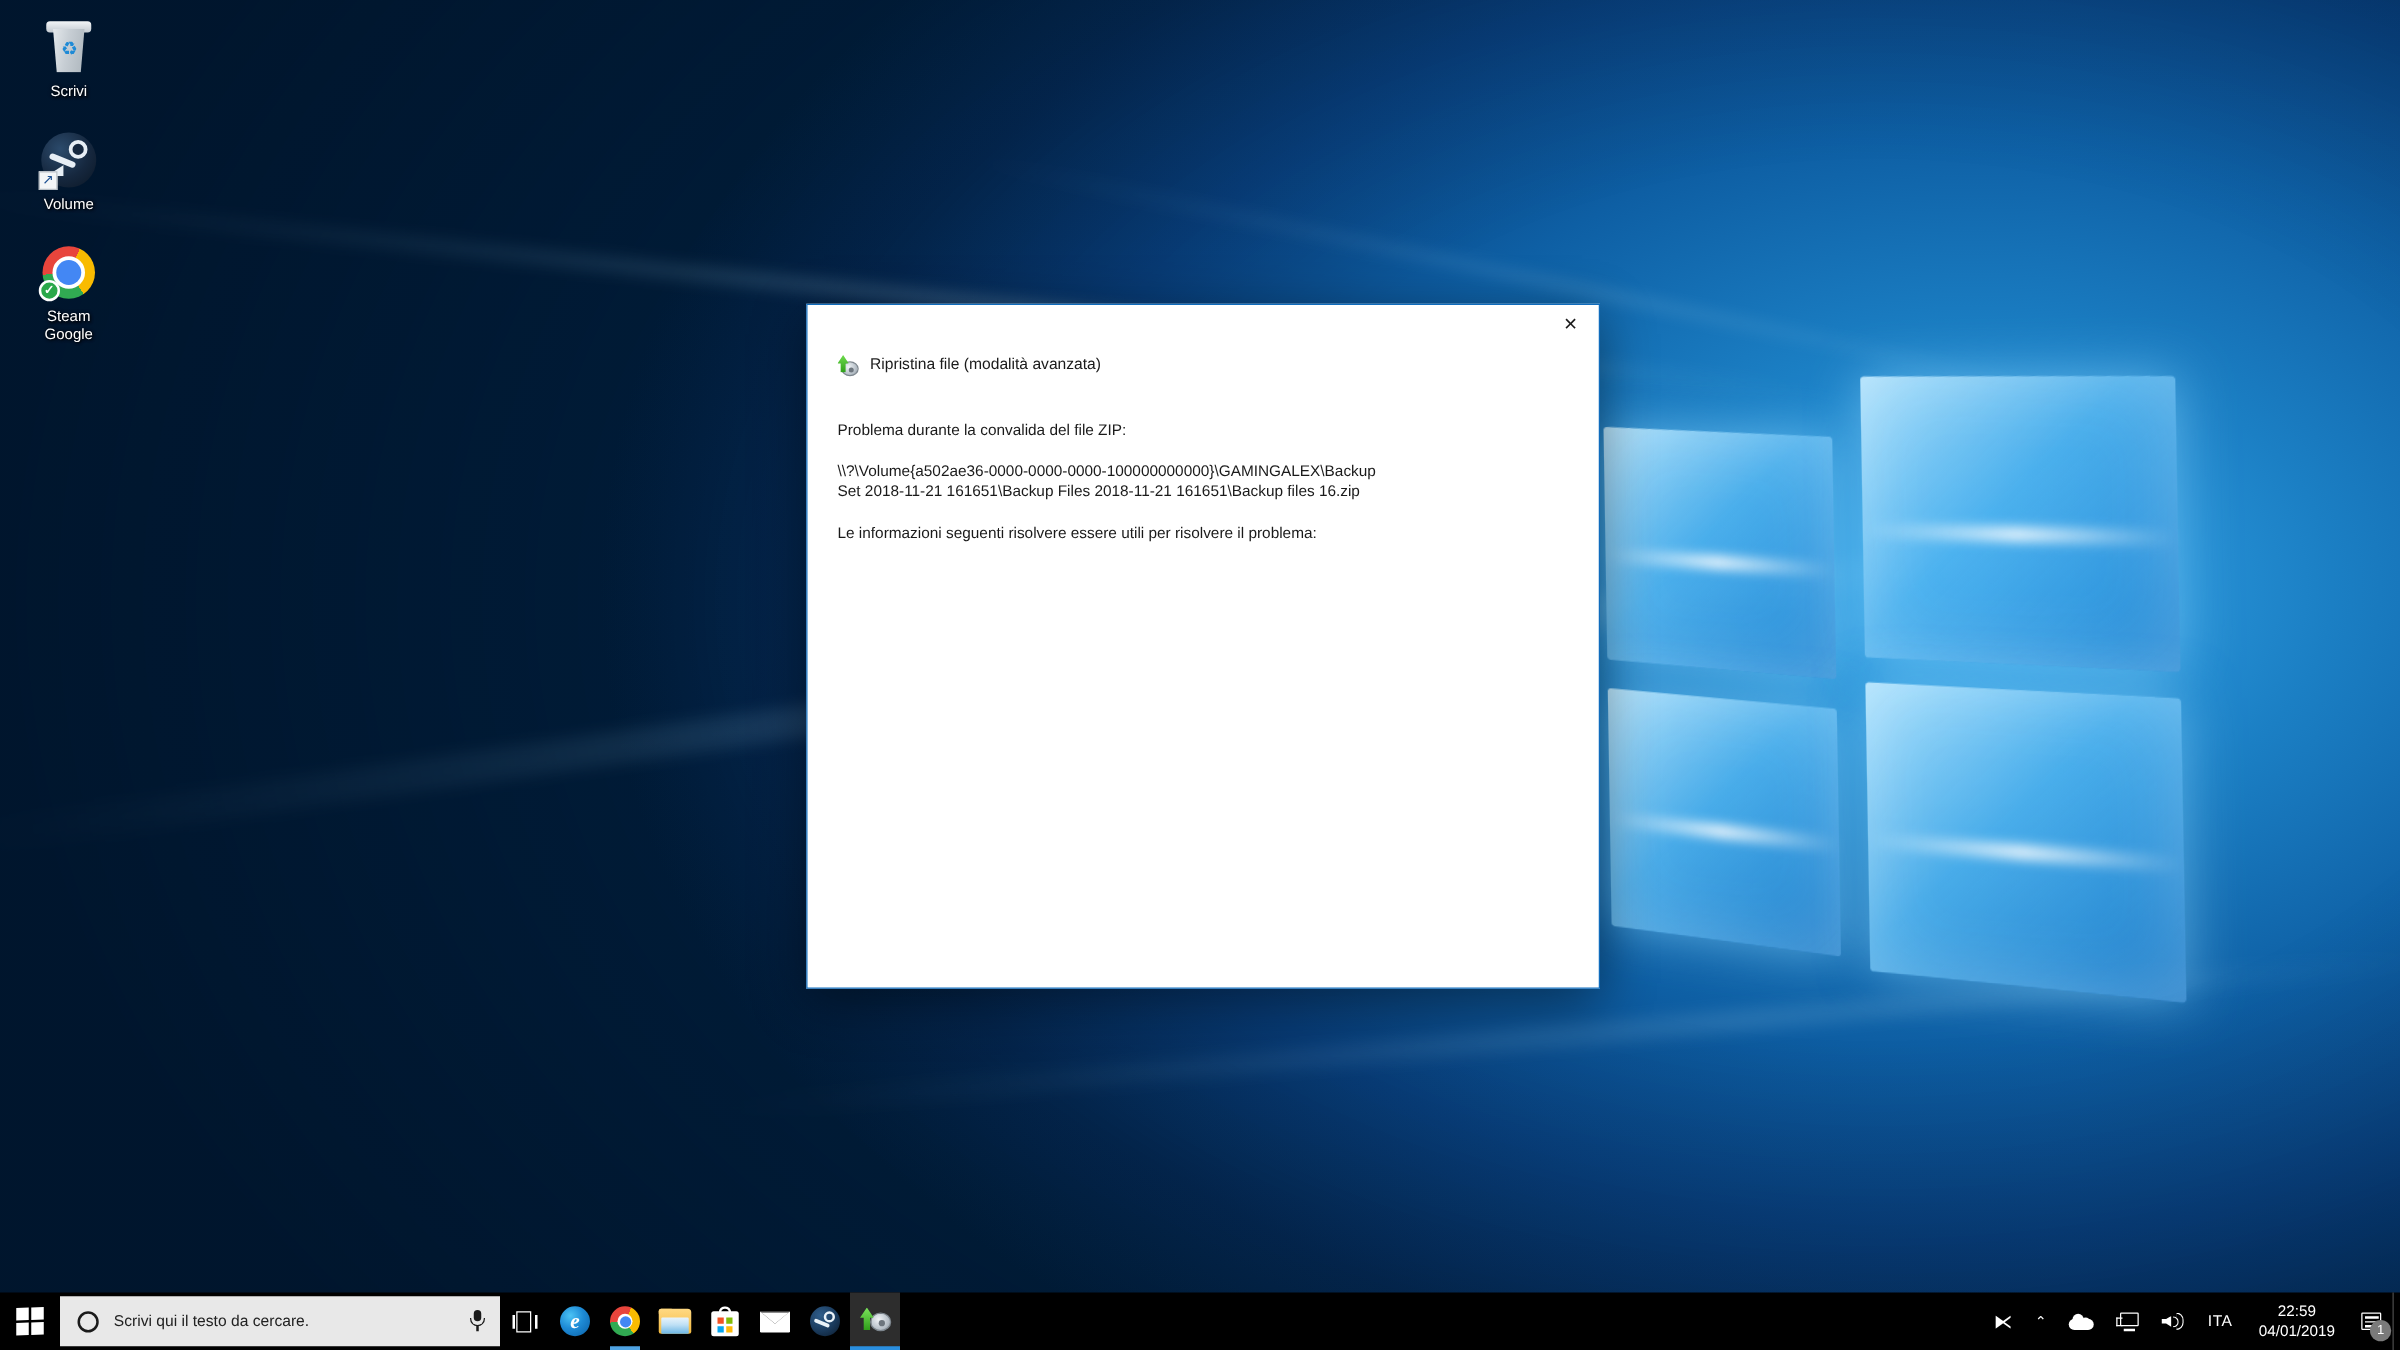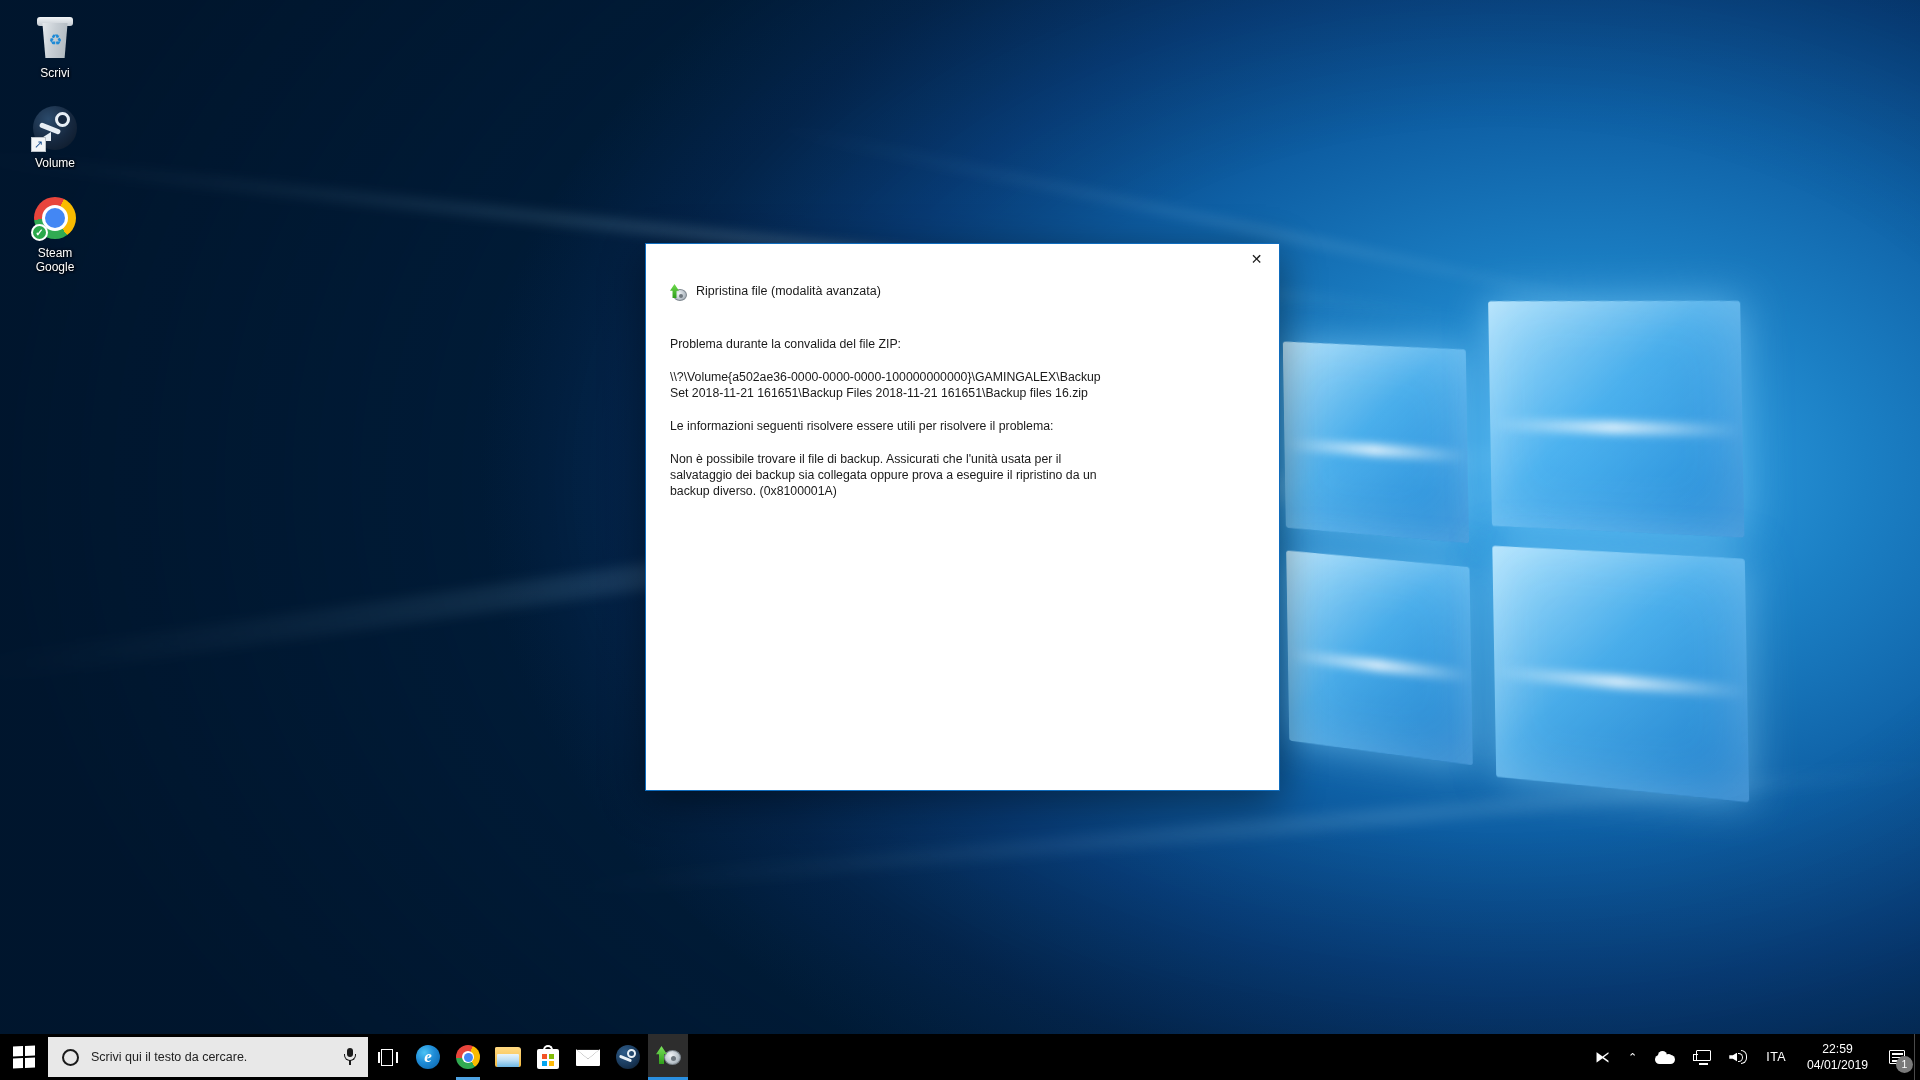--- a/index.html
+++ b/index.html
@@ -245,21 +245,21 @@
     cursor: default;
   }
   .start-grid {
     width: 22px; height: 22px;
     display: grid; grid-template-columns: 1fr 1fr; grid-template-rows: 1fr 1fr; gap: 2.5px;
     transform: skewY(-2deg);
   }
   .start-grid i { background:#fff; display:block; }
 
   .tb-search {
-    width: 320px;
+    width: 352px;
     margin: 3px 0;
     background: #e8e8e8;
     display: flex; align-items: center;
     padding: 0 10px 0 14px;
     gap: 12px;
     cursor: text;
   }
   .search-ring {
     width: 17px; height: 17px; border-radius: 50%;
     border: 2.4px solid #1a1a1a; flex: 0 0 auto;
@@ -463,21 +463,20 @@
         <div class="ai-disc"></div>
         <div class="ai-arrow"></div>
       </div>
       <div class="dlg-app-title">Ripristina file (modalità avanzata)</div>
     </div>
 
     <div class="dlg-body">
       <div class="dlg-para">Problema durante la convalida del file ZIP:</div>
       <div class="dlg-para path">\\?\Volume{a502ae36-0000-0000-0000-100000000000}\GAMINGALEX\Backup Set 2018-11-21 161651\Backup Files 2018-11-21 161651\Backup files 16.zip</div>
       <div class="dlg-para">Le informazioni seguenti risolvere essere utili per risolvere il problema:</div>
-      <div class="dlg-para">Non è possibile trovare il file di backup. Assicurati che l'unità usata per il salvataggio dei backup sia collegata oppure prova a eseguire il ripristino da un backup diverso. (0x8100001A)</div>
     </div>
 
 
   </div>
 
   <div id="taskbar">
 
     <div class="tb-start">
       <div class="start-grid">
         <i></i>

